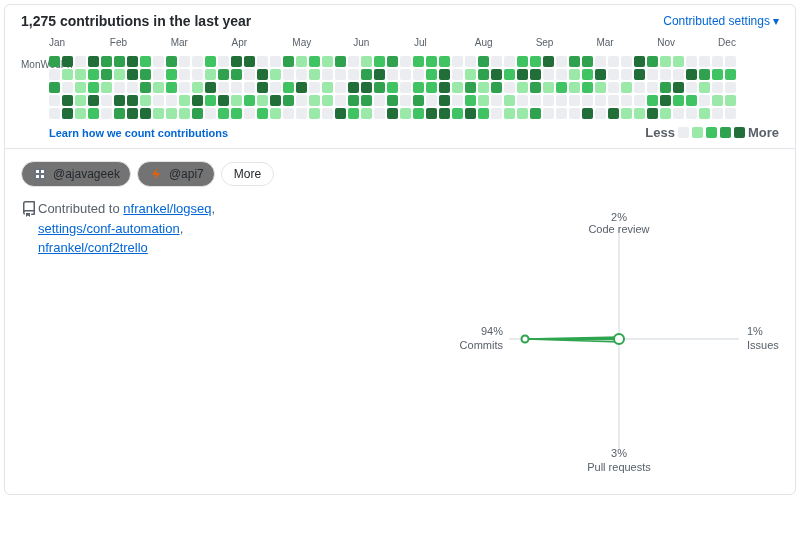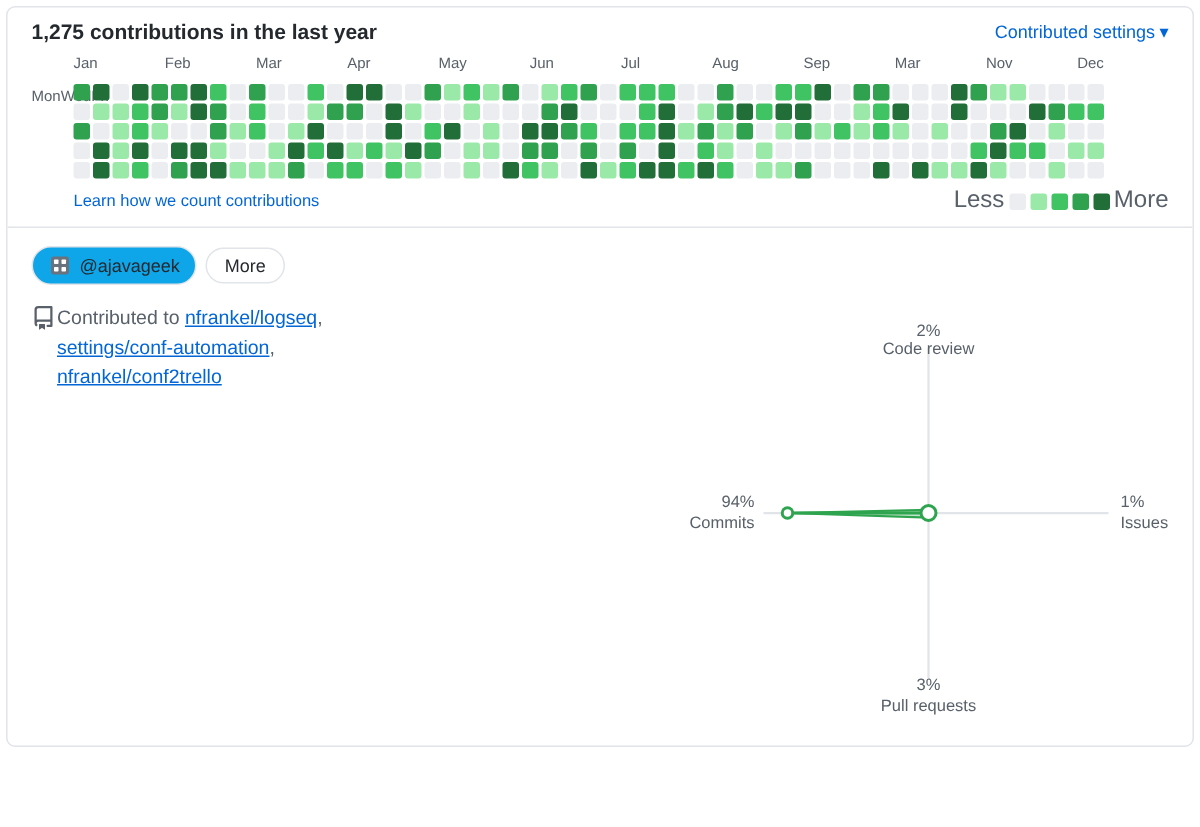--- a/index.html
+++ b/index.html
@@ -91,31 +91,32 @@
     .c1 { background: #9be9a8; }
     .c2 { background: #40c463; }
     .c3 { background: #30a14e; }
     .c4 { background: #216e39; }
     .legend-row {
       display: flex;
       justify-content: space-between;
       align-items: center;
       margin-top: 6px;
       padding-left: 28px;
+      font-weight: bold;
     }
     .learn-link {
       font-size: 11px;
       color: #0366d6;
       cursor: pointer;
     }
     .legend-right {
       display: flex;
       align-items: center;
       gap: 3px;
-      font-size: 16px;
+      font-size: 13px;
       color: #586069;
     }
     .legend-cell {
       width: 11px;
       height: 11px;
       border-radius: 2px;
     }
 
     
     .bottom-section {
@@ -127,21 +128,21 @@
       align-items: center;
       margin-bottom: 12px;
     }
     .filter-btn {
       display: flex;
       align-items: center;
       gap: 5px;
       padding: 4px 10px;
       border: 1px solid #e1e4e8;
       border-radius: 20px;
-      background: #0ea5e9;
+      background: #737373;
       font-size: 12px;
       color: #24292e;
       cursor: pointer;
     }
     .filter-btn .icon-container {
       width: 16px;
       height: 16px;
       display: flex;
       align-items: center;
       justify-content: center;
@@ -529,20 +530,28 @@
         <span class="icon-container">
           <svg width="14" height="14" viewBox="0 0 14 14" fill="none">
             <rect x="1" y="1" width="12" height="12" rx="2" fill="#6a737d"></rect>
             <rect x="3" y="3" width="3" height="3" rx="0.5" fill="white"></rect>
             <rect x="8" y="3" width="3" height="3" rx="0.5" fill="white"></rect>
             <rect x="3" y="8" width="3" height="3" rx="0.5" fill="white"></rect>
             <rect x="8" y="8" width="3" height="3" rx="0.5" fill="white"></rect>
           </svg>
         </span>
         <span>@ajavageek</span>
+      </button>
+      <button class="filter-btn">
+        <span class="icon-container">
+          <svg width="14" height="14" viewBox="0 0 14 14">
+            <polygon points="8,1 3,8 7,8 6,13 11,6 7,6" fill="#e36209"></polygon>
+          </svg>
+        </span>
+        <span>@api7</span>
       </button>
       <button class="more-btn">More</button>
     </div>
 
     <div class="content-area">
 
       <div class="activity-section">
         <div class="activity-item">
           <span class="activity-icon">
             <svg width="16" height="16" viewBox="0 0 16 16" fill="#586069">

